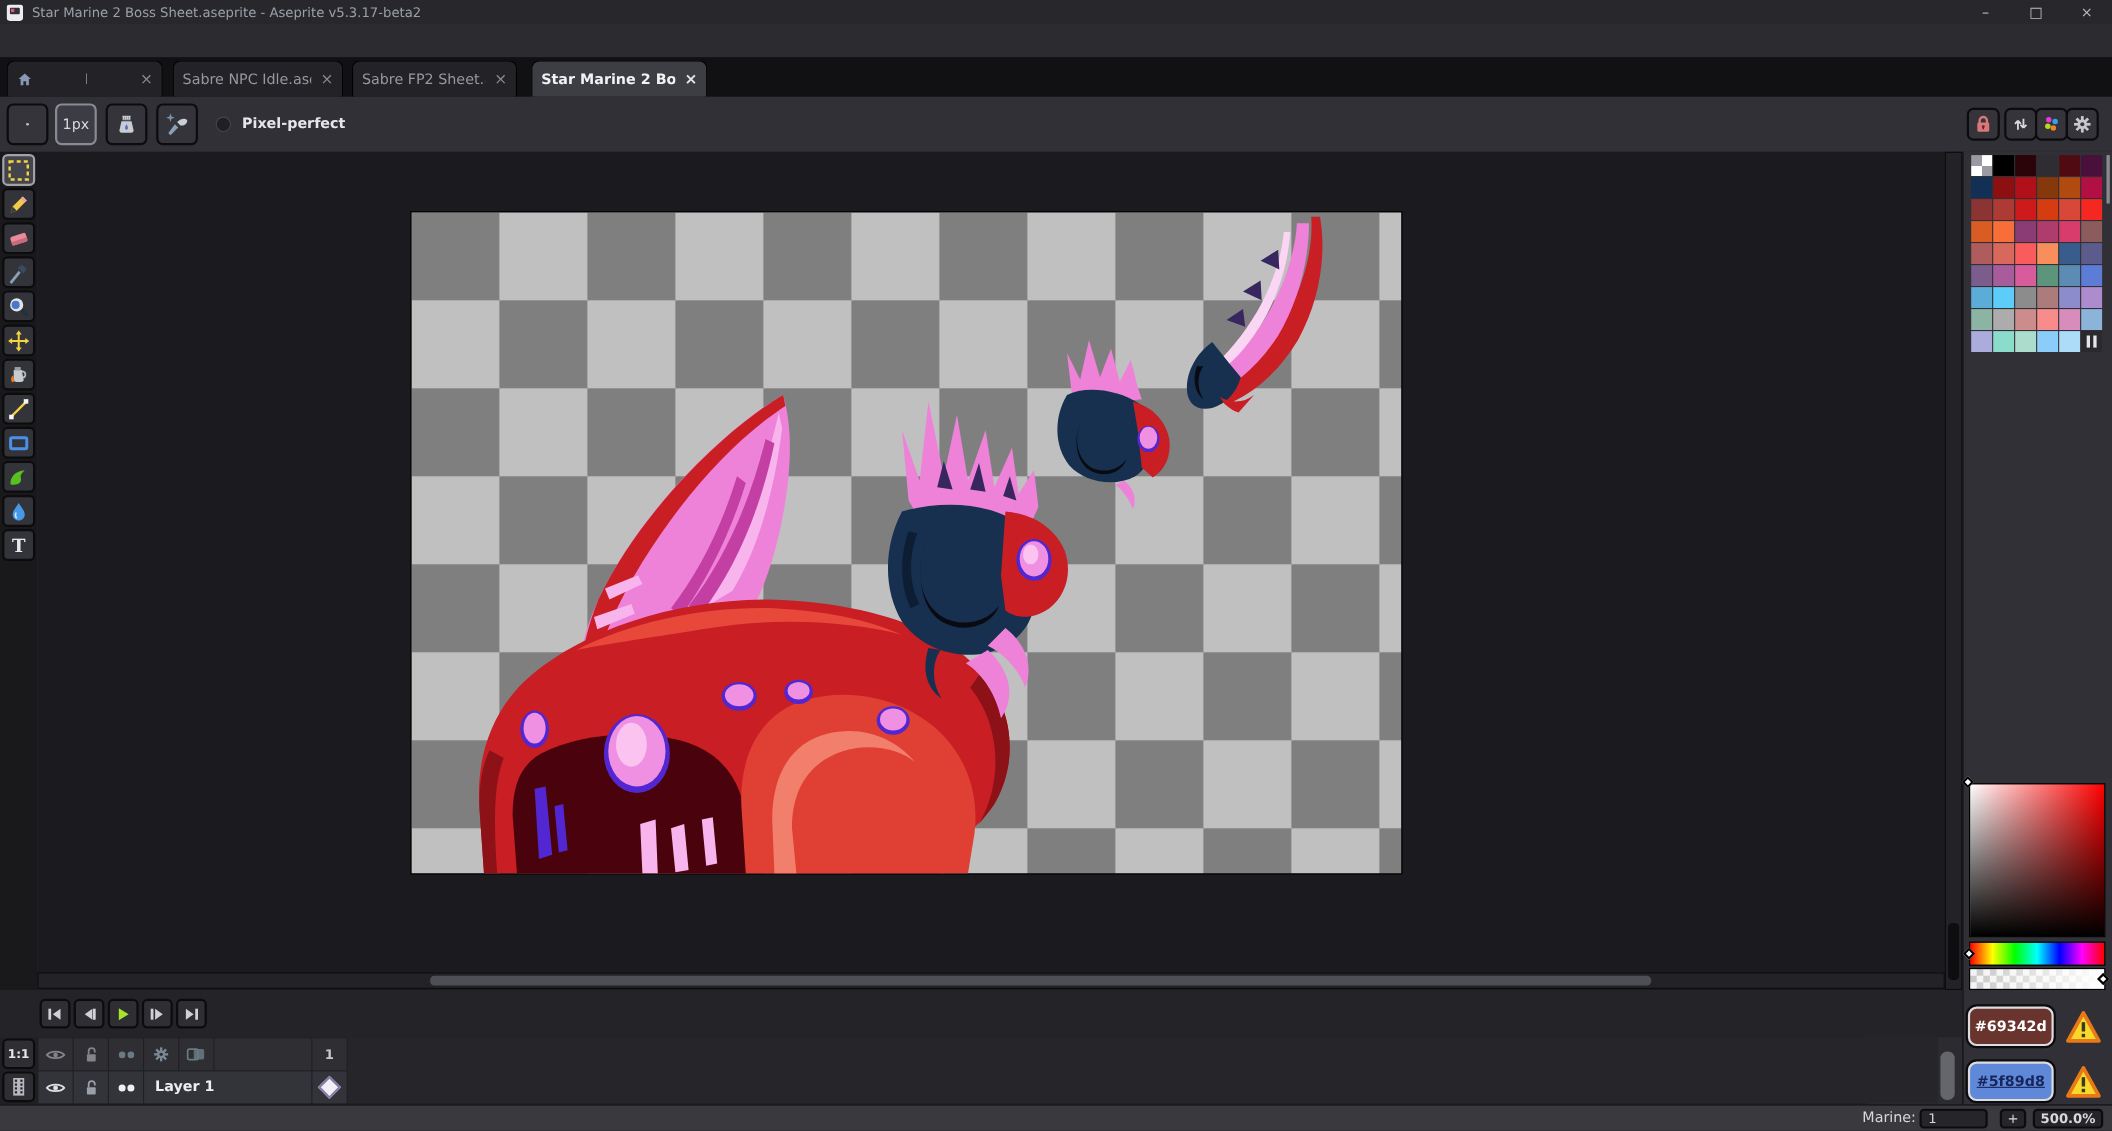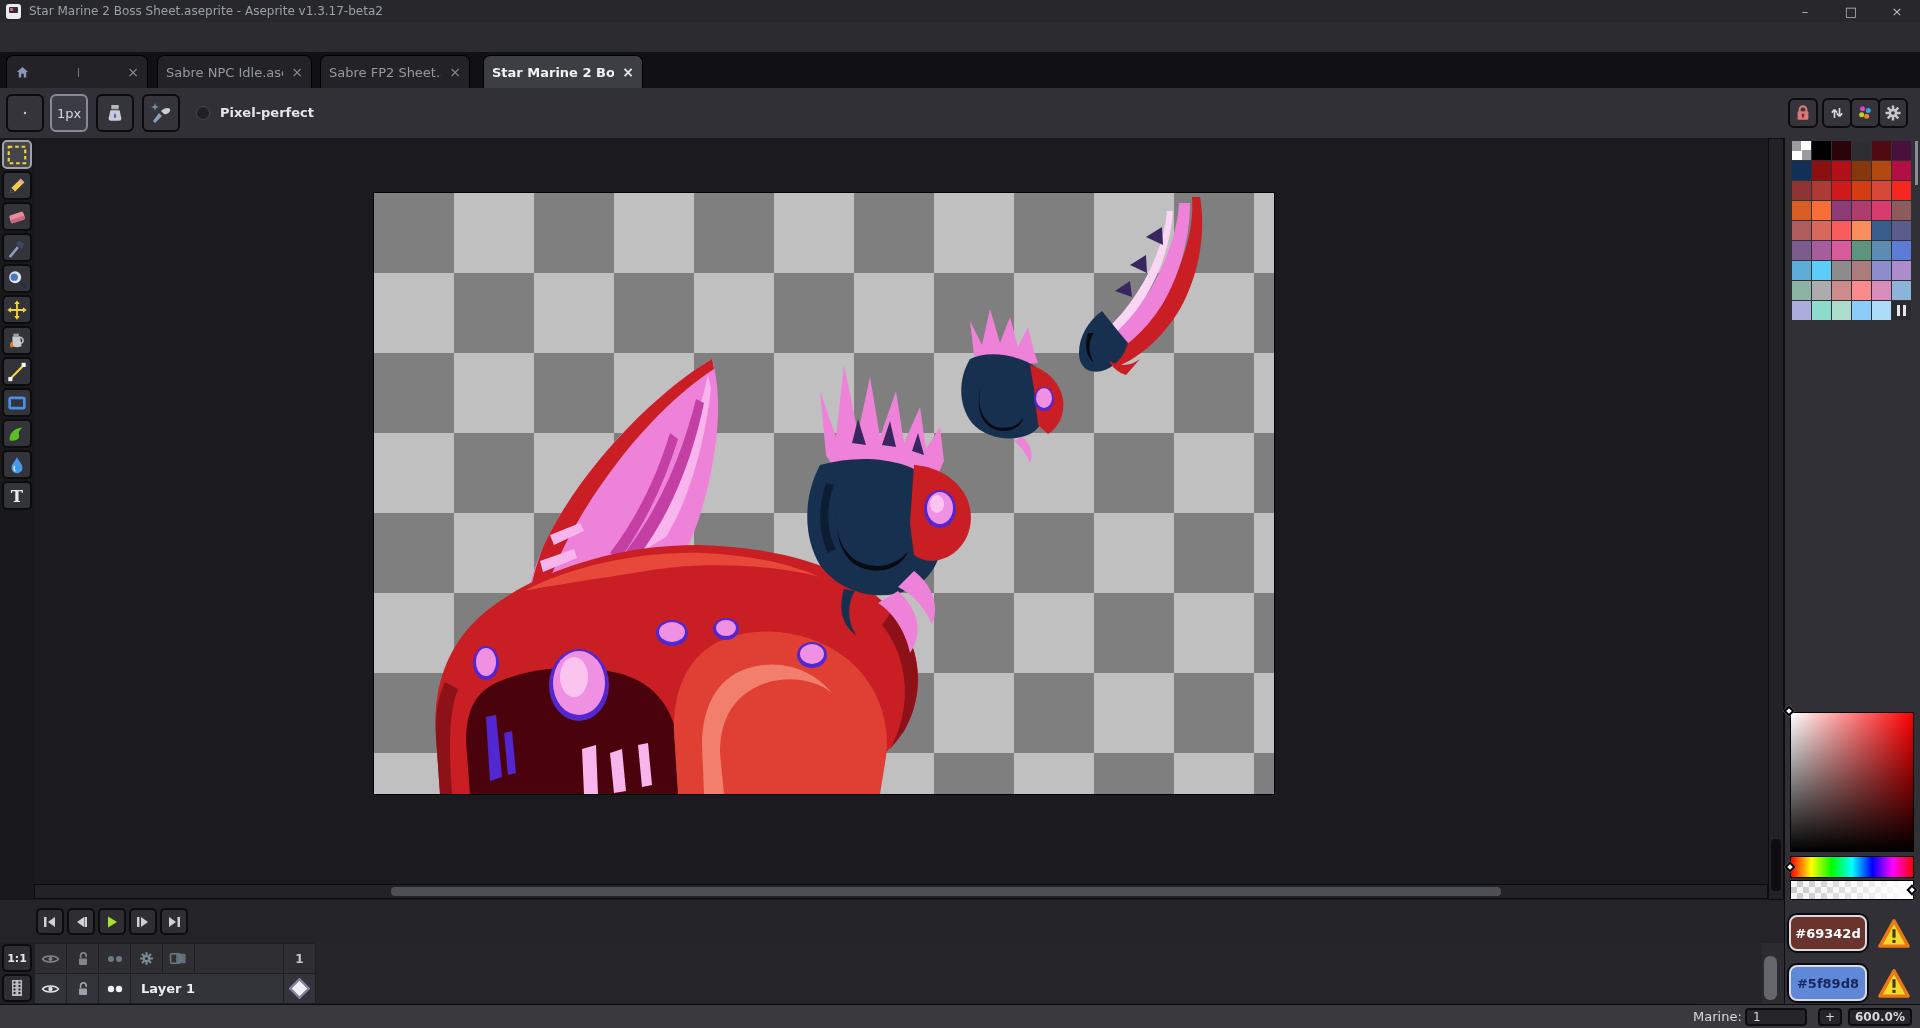--- a/index.html
+++ b/index.html
@@ -118,21 +118,21 @@
 <div class="app">
 
   <div class="titlebar">
     <span class="appicon">
       <svg width="15" height="15" viewBox="0 0 15 15">
           <rect x="0" y="0" width="15" height="15" rx="3" fill="#ececf0"></rect>
           <rect x="3" y="3" width="9" height="6" rx="1" fill="#30303a"></rect>
           <rect x="4" y="4" width="3" height="3" fill="#e05a6a"></rect>
         </svg>
     </span>
-    <span class="titletext">Star Marine 2 Boss Sheet.aseprite - Aseprite v1.3.17-beta2</span>
+    <span class="titletext">Star Marine 2 Boss Sheet.aseprite - Aseprite v5.3.17-beta2</span>
     <span class="wbtns">
       <span class="wbtn">–</span>
       <span class="wbtn">□</span>
       <span class="wbtn">×</span>
     </span>
   </div>
 
 
   <div class="tabbar">
     <div class="tab" style="left:6px; width:142px;gap:40px;">
@@ -449,21 +449,21 @@
     <div class="marker" style="left:123px; top:748px;"></div>
 
     <div class="cswatch" style="top: 777px; color: rgb(255, 255, 255); background: rgb(105, 52, 45);">#69342d</div>
     <div class="warn" style="top:780px;">
       <svg width="34" height="31" viewBox="0 0 24 22">
           <path d="M12,2 L22,20 H2 Z" fill="#f8d828" stroke="#e87818" stroke-width="2.4" stroke-linejoin="round"></path>
           <rect x="10.9" y="8" width="2.2" height="6" fill="#3a3a20"></rect>
           <rect x="10.9" y="15.5" width="2.2" height="2.2" fill="#3a3a20"></rect>
         </svg>
     </div>
-    <div class="cswatch" style="top: 827px; color: rgb(23, 37, 92); background: rgb(95, 137, 216);">#5f89d8</div>
+    <div class="cswatch" style="top: 827px; color: rgb(23, 37, 92); background: rgb(95, 137, 216); text-decoration: underline;">#5f89d8</div>
     <div class="warn" style="top:830px;">
       <svg width="34" height="31" viewBox="0 0 24 22">
           <path d="M12,2 L22,20 H2 Z" fill="#f8d828" stroke="#e87818" stroke-width="2.4" stroke-linejoin="round"></path>
           <rect x="10.9" y="8" width="2.2" height="6" fill="#3a3a20"></rect>
           <rect x="10.9" y="15.5" width="2.2" height="2.2" fill="#3a3a20"></rect>
         </svg>
     </div>
   </div>
 
   <div class="bottombar">
@@ -576,16 +576,16 @@
     <div class="cell row2" style="left:284px; top:31px; width:31px;">
       <div class="cel-diamond"></div>
     </div>
     <div class="tlscroll"></div>
   </div>
 
   <div class="statusbar">
     <span class="frame-label">Marine:</span>
     <div class="sbbox" style="left:1745px; width:62px; padding-left:6px;">1</div>
     <div class="sbbox" style="left:1818px; width:24px; justify-content:center;">+</div>
-    <div class="sbbox" style="left:1848px; width:64px; justify-content:flex-end; padding-right:5px; font-weight:bold;">600.0%</div>
+    <div class="sbbox" style="left:1848px; width:64px; justify-content:flex-end; padding-right:5px; font-weight:bold;">500.0%</div>
   </div>
 
 </div>
 
 </body></html>

